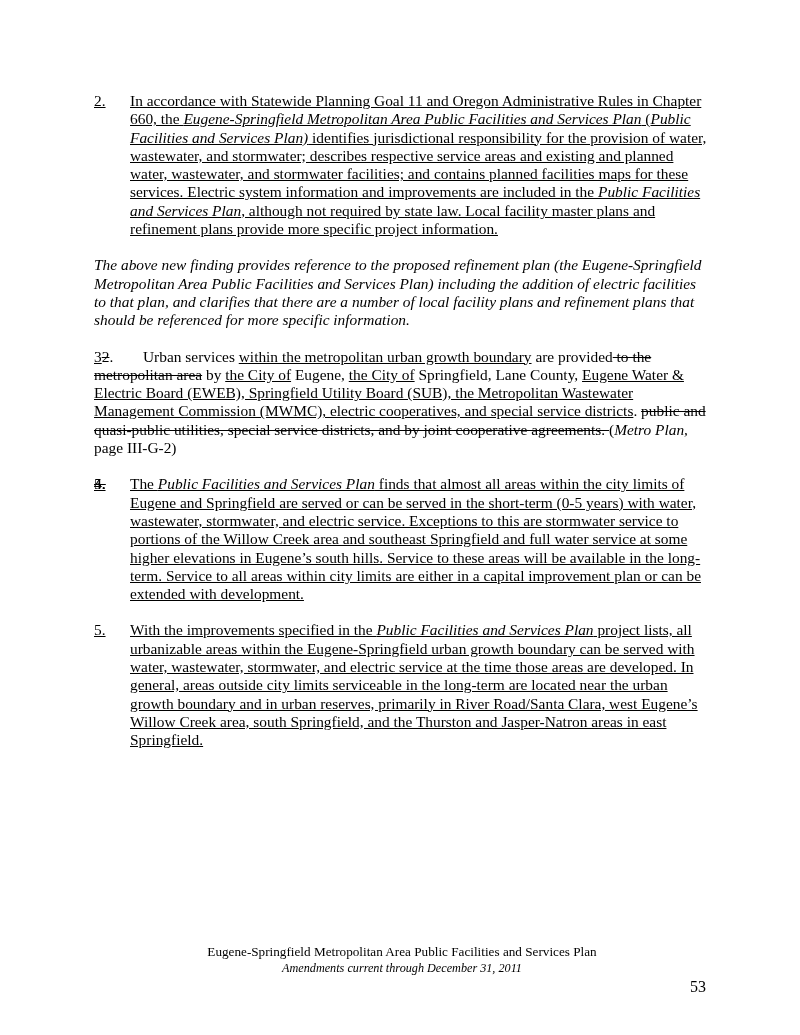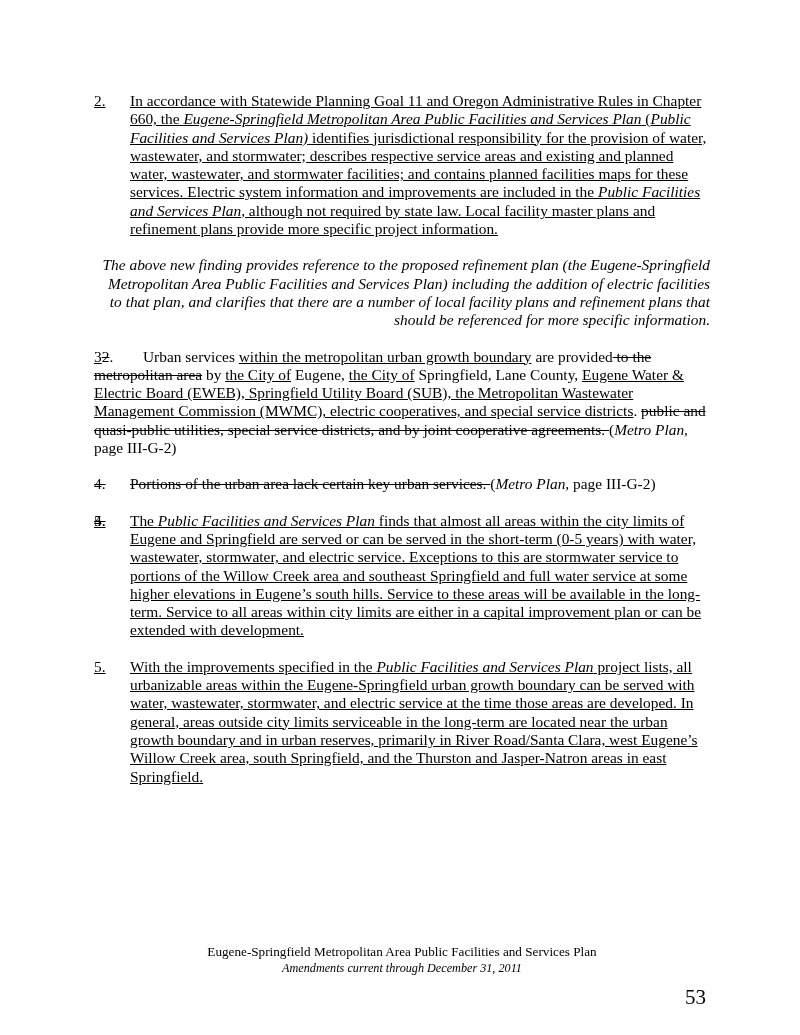--- a/index.html
+++ b/index.html
@@ -21,57 +21,55 @@
     overflow: hidden;
   }
   .para { margin: 0 0 18px 0; }
   .hang { position: relative; padding-left: 36px; }
   .hang .num { position: absolute; left: 0; top: 0; }
   .numinline { display: inline-block; width: 49px; }
   .u { text-decoration: underline; }
   .s { text-decoration: line-through; }
   .i { font-style: italic; }
   .u.i { text-decoration: underline; font-style: italic; }
-  .comment { font-style: italic; text-align: right; }
+  .comment { font-style: italic; }
   .footer {
     position: absolute;
     left: 94px;
     right: 90px;
     top: 944px;
     text-align: center;
     line-height: 16px;
   }
   .footer .f1 { font-size: 13.2px; }
   .footer .f2 { font-size: 12.2px; font-style: italic; text-align: center; }
   .pagenum {
     position: absolute;
     top: 978px;
     right: 94px;
-    font-size: 21px;
-    margin-top: 10px;
+    font-size: 16px;
   }
 </style>
 </head>
 <body>
 
 <div class="page">
 
   <div class="para hang">
     <span class="num"><span class="u">2.</span></span>
     <span><span class="u">In accordance with Statewide Planning Goal 11 and Oregon Administrative Rules in Chapter 660, the </span><span class="u i">Eugene-Springfield Metropolitan Area Public Facilities and Services Plan</span><span class="u"> (</span><span class="u i">Public Facilities and Services Plan)</span><span class="u"> identifies jurisdictional responsibility for the provision of water, wastewater, and stormwater; describes respective service areas and existing and planned water, wastewater, and stormwater facilities; and contains planned facilities maps for these services.  Electric system information and improvements are included in the </span><span class="u i">Public Facilities and Services Plan</span><span class="u">, although not required by state law.  Local facility master plans and refinement plans provide more specific project information.</span></span>
   </div>
 
   <div class="para comment"><span class="i">The above new finding provides reference to the proposed refinement plan (the Eugene-Springfield Metropolitan Area Public Facilities and Services Plan) including the addition of electric facilities to that plan, and clarifies that there are a number of local facility plans and refinement plans that should be referenced for more specific information.</span></div>
 
   <div class="para"><span class="numinline"><span class="u">3</span><span class="s">2</span><span>.</span></span><span><span>Urban services </span><span class="u">within the metropolitan urban growth boundary</span><span> are provided</span><span class="s"> to the metropolitan area</span><span> by </span><span class="u">the City of</span><span> Eugene, </span><span class="u">the City of</span><span> Springfield, Lane County, </span><span class="u">Eugene Water &amp; Electric Board (EWEB), Springfield Utility Board (SUB), the Metropolitan Wastewater Management Commission (MWMC), electric cooperatives, and special service districts</span><span>.  </span><span class="s">public and quasi-public utilities, special service districts, and by joint cooperative agreements. </span><span>(</span><span class="i">Metro Plan,</span><span> page III-G-2)</span></span></div>
 
 
   <div class="para hang">
     <span class="num"><span class="s">4.</span></span>
-    <span><span class="s">Portions of the urban area lack certain key urban services. </span><span>(</span><span class="i">Metro Plan,</span><span> page III-G-2)</span></span>
   </div>
 
   <div class="para hang">
     <span class="num"><span class="s">5.</span></span>
   </div>
 
   <div class="para hang">
     <span class="num"><span class="u">4.</span></span>
     <span><span class="u">The </span><span class="u i">Public Facilities and Services Plan</span><span class="u"> finds that almost all areas within the city limits of Eugene and Springfield are served or can be served in the short-term (0-5 years) with water, wastewater, stormwater, and electric service.  Exceptions to this are stormwater service to portions of the Willow Creek area and southeast Springfield and full water service at some higher elevations in Eugene’s south hills.  Service to these areas will be available in the long-term.  Service to all areas within city limits are either in a capital improvement plan or can be extended with development.</span></span>
   </div>

